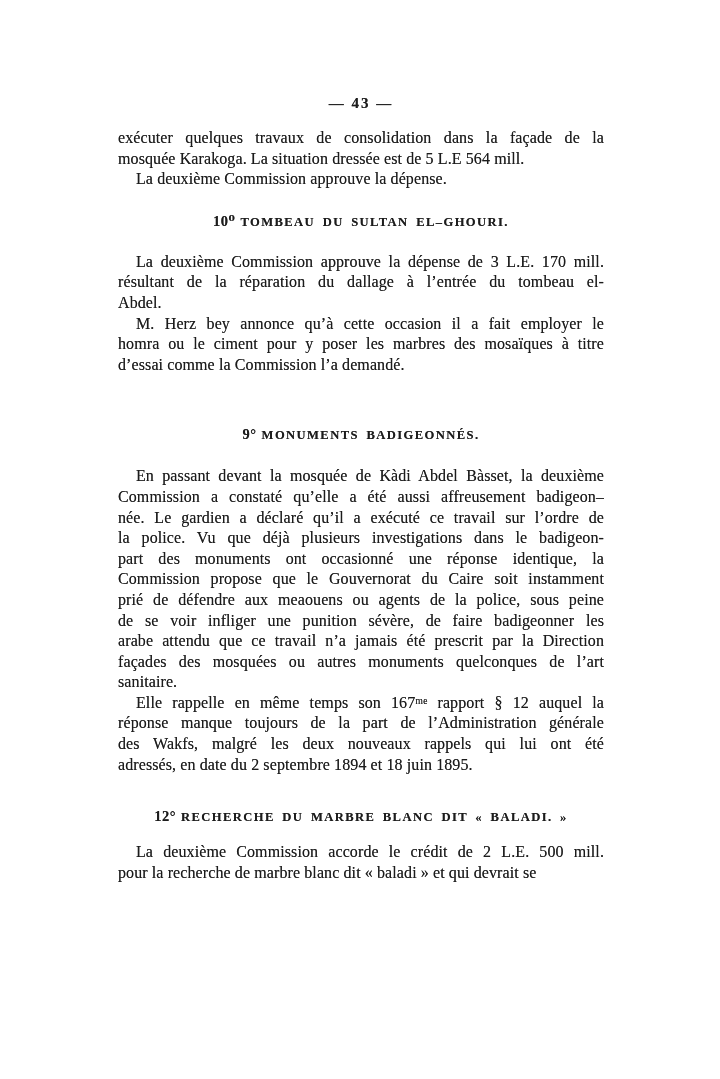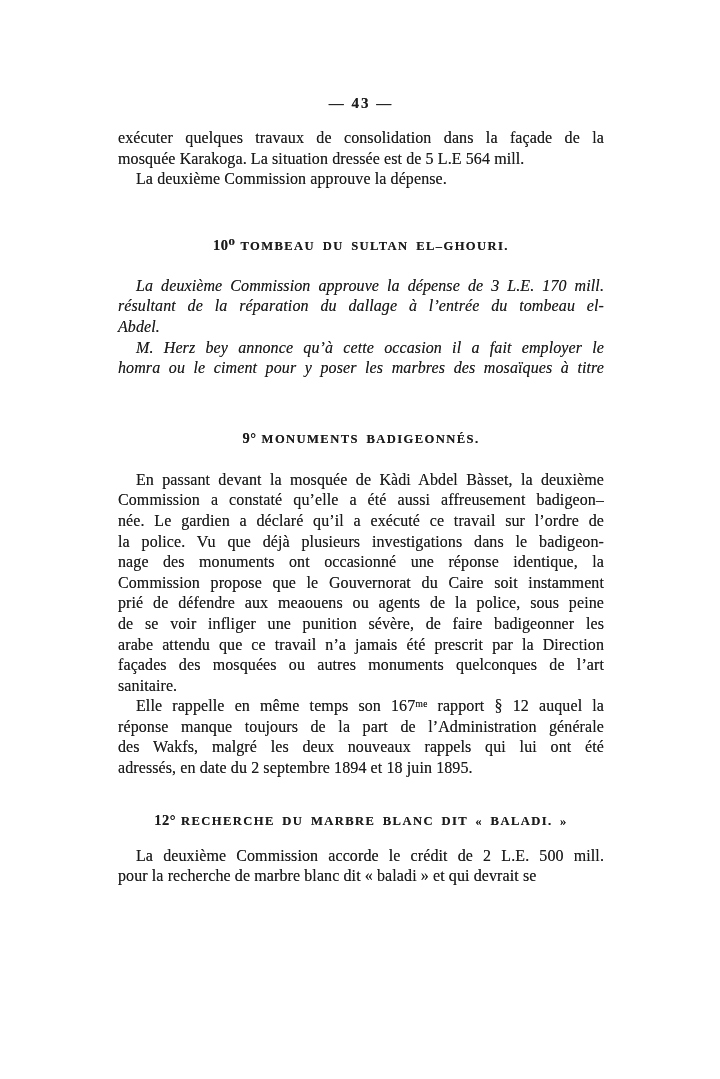--- a/index.html
+++ b/index.html
@@ -27,29 +27,29 @@
   }
   .pgnum {
     text-align: center;
     font-weight: bold;
     font-size: 15px;
     letter-spacing: 2px;
     line-height: 21px;
   }
   .para { margin: 0; }
   .p1 { margin-top: 14px; }
-  .p2 { margin-top: 19px; font-style: italic; }
+  .p2 { margin-top: 19px; }
   .p3 { margin-top: 20px; }
   .p4 { margin-top: 14px; }
   .hd {
     text-align: center;
     line-height: 21px;
     white-space: nowrap;
   }
-  .hd10 { margin-top: 44px; }
+  .hd10 { margin-top: 20px; }
   .hd11 { margin-top: 48px; }
   .hd12 { margin-top: 30px; }
   .hnum {
     font-weight: bold;
     font-size: 14.5px;
     letter-spacing: 0.5px;
     margin-right: 5px;
   }
   .htitle {
     font-weight: bold;
@@ -82,32 +82,33 @@
     <div class="hd hd10">
       <span class="hnum">10⁰</span><span class="htitle">TOMBEAU DU SULTAN EL–GHOURI.</span>
     </div>
 
     <div class="para p2">
       <div class="ln jl ind">La deuxième Commission approuve la dépense de 3 L.E. 170 mill.</div>
       <div class="ln jl">résultant de la réparation du dallage à l’entrée du tombeau el-</div>
       <div class="ln">Abdel.</div>
       <div class="ln jl ind">M. Herz bey annonce qu’à cette occasion il a fait employer le</div>
       <div class="ln jl">homra ou le ciment pour y poser les marbres des mosaïques à titre</div>
+      <div class="ln">d’essai comme la Commission l’a demandé.</div>
     </div>
 
     <div class="hd hd11">
       <span class="hnum">9°</span><span class="htitle">MONUMENTS BADIGEONNÉS.</span>
     </div>
 
     <div class="para p3">
       <div class="ln jl ind">En passant devant la mosquée de Kàdi Abdel Bàsset, la deuxième</div>
       <div class="ln jl">Commission a constaté qu’elle a été aussi affreusement badigeon–</div>
       <div class="ln jl">née. Le gardien a déclaré qu’il a exécuté ce travail sur l’ordre de</div>
       <div class="ln jl">la police. Vu que déjà plusieurs investigations dans le badigeon-</div>
-      <div class="ln jl">nage des monuments ont occasionné une réponse identique, la</div>
+      <div class="ln jl">part des monuments ont occasionné une réponse identique, la</div>
       <div class="ln jl">Commission propose que le Gouvernorat du Caire soit instamment</div>
       <div class="ln jl">prié de défendre aux meaouens ou agents de la police, sous peine</div>
       <div class="ln jl">de se voir infliger une punition sévère, de faire badigeonner les</div>
       <div class="ln jl">arabe attendu que ce travail n’a jamais été prescrit par la Direction</div>
       <div class="ln jl">façades des mosquées ou autres monuments quelconques de l’art</div>
       <div class="ln">sanitaire.</div>
       <div class="ln jl ind">Elle rappelle en même temps son 167ᵐᵉ rapport § 12 auquel la</div>
       <div class="ln jl">réponse manque toujours de la part de l’Administration générale</div>
       <div class="ln jl">des Wakfs, malgré les deux nouveaux rappels qui lui ont été</div>
       <div class="ln">adressés, en date du 2 septembre 1894 et 18 juin 1895.</div>

